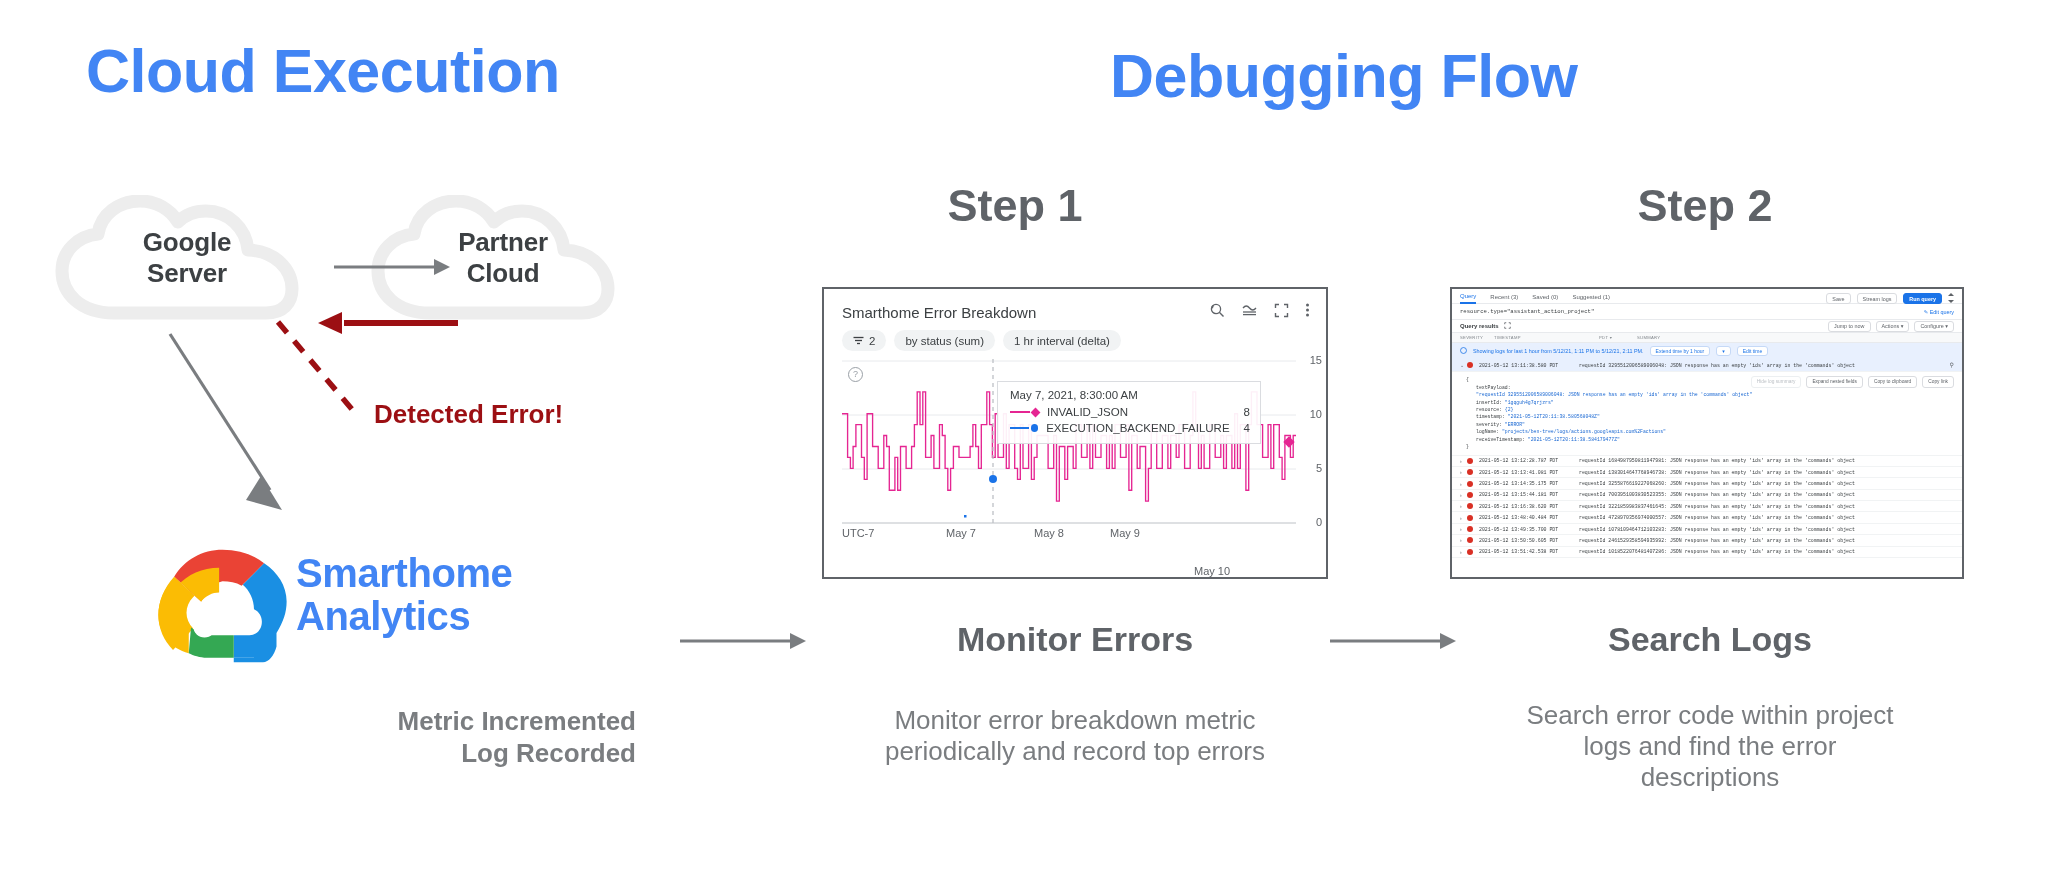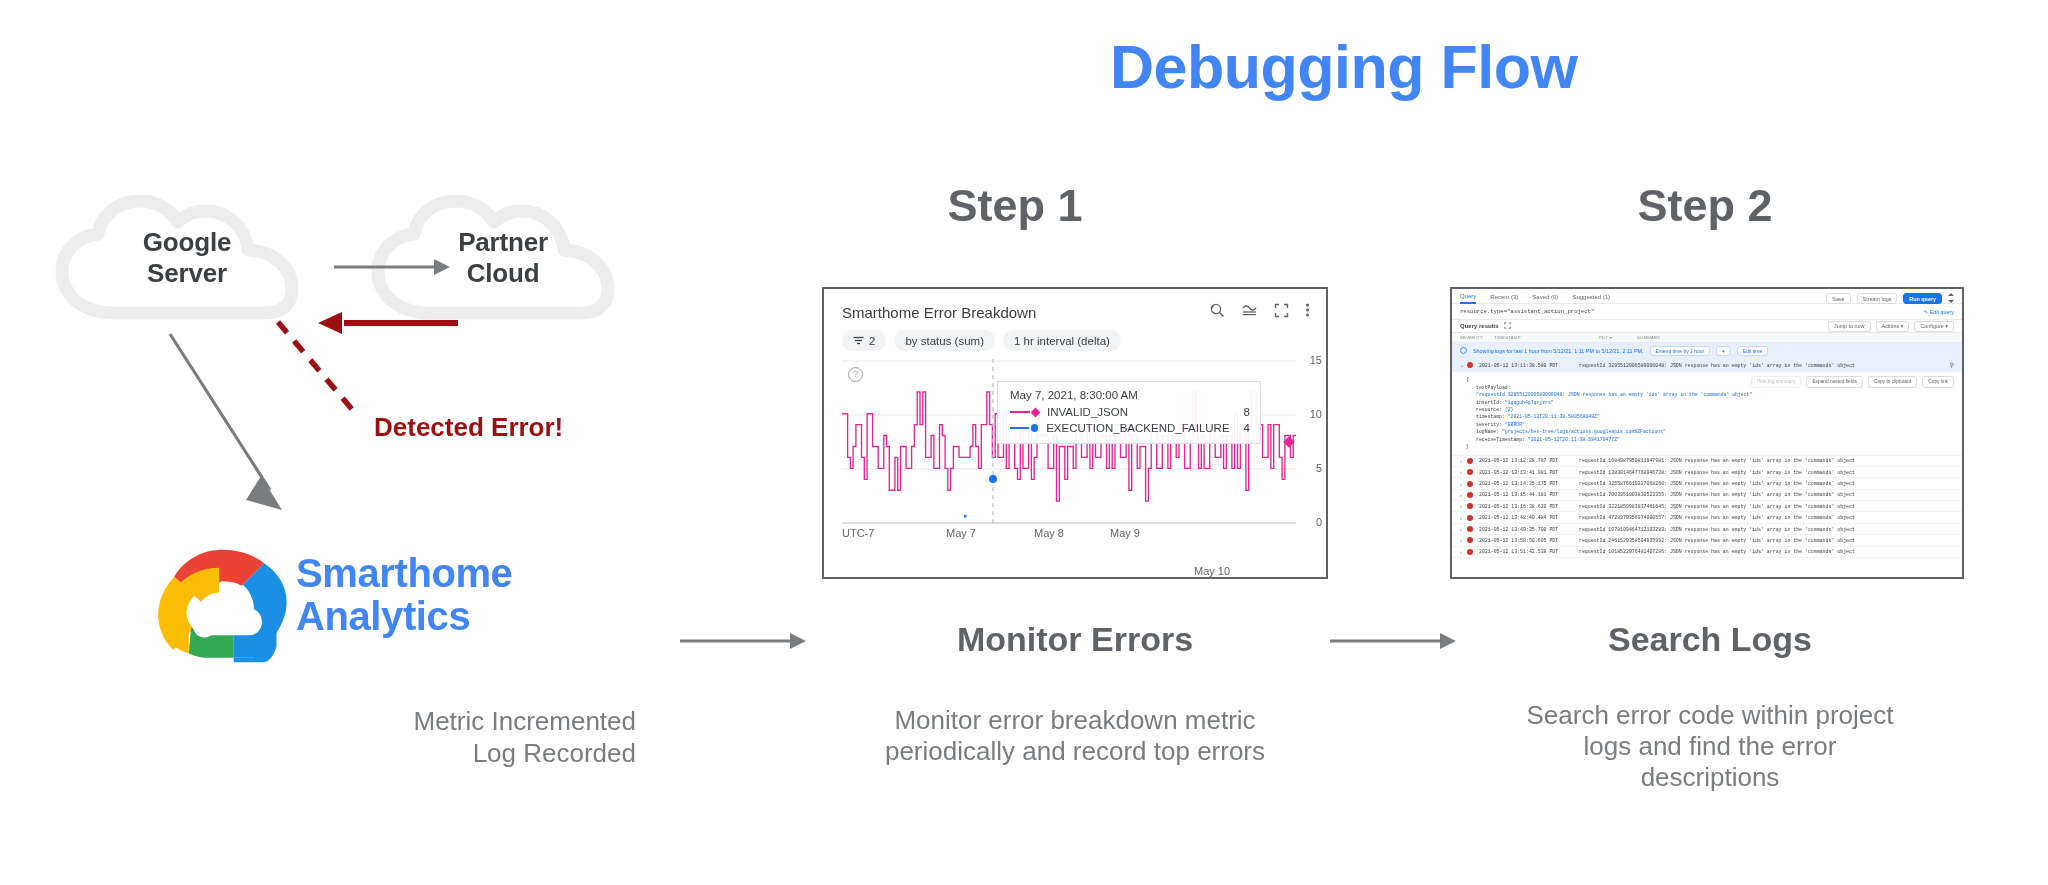--- a/index.html
+++ b/index.html
@@ -20,21 +20,21 @@
     font-size:45px;font-weight:bold;color:#5f6368;white-space:nowrap;
     text-align:center;
   }
   .caption-head{
     font-size:34px;font-weight:bold;color:#5f6368;white-space:nowrap;text-align:center;
   }
   .caption-body{
     font-size:26px;color:#7a7d80;line-height:1.2;text-align:center;font-weight:400;
   }
   .caption-body-right{
-    font-size:26px;color:#7a7d80;line-height:1.22;text-align:right;font-weight:400;
+    font-size:26px;color:#7a7d80;line-height:1.22;text-align:right;font-weight:700;
   }
 
   
   .cloud-label{
     position:absolute;left:0;top:0;width:100%;height:100%;
     display:flex;flex-direction:column;align-items:center;justify-content:center;
     font-size:26px;font-weight:600;color:#3c4043;line-height:1.18;
     text-align:center;letter-spacing:-0.2px;
   }
 
@@ -148,21 +148,22 @@
   .dbtn.dim{color:#bdc1c6;border-color:#eceff1;}
 
   
   .arrow-svg{display:block;overflow:visible;}
 </style>
 </head>
 <body>
 
 <div class="stage">
 
-  <div class="abs sec-title" style="left:1110px;top:32px;">Debugging Flow</div>
+  <div class="abs sec-title" style="left:86px;top:36px;">Cloud Execution</div>
+  <div class="abs sec-title" style="left:1110px;top:41px;">Debugging Flow</div>
 
   <div class="abs step-title" style="left:915px;top:180px;width:200px;">Step 1</div>
   <div class="abs step-title" style="left:1605px;top:180px;width:200px;">Step 2</div>
 
   <div class="abs" style="left:52px;top:195px;width:270px;height:125px;">
     <svg width="270" height="125" viewBox="0 0 270 125">
       <path d="M62 118 C28 118 10 98 10 76 C10 56 26 41 46 39 C49 19 67 6 88 6 C104 6 118 14 126 27
                C133 20 143 16 154 16 C176 16 194 33 196 55 C223 56 240 74 240 94 C240 108 231 118 214 118 Z" fill="none" stroke="#ededed" stroke-width="13" stroke-linejoin="round"></path>
     </svg>
     <div class="cloud-label">
@@ -195,21 +196,21 @@
       <path d="M24 2 L0 13 L24 24 Z" fill="#9c0f13"></path>
     </svg>
   </div>
 
   <div class="abs" style="left:268px;top:318px;">
     <svg class="arrow-svg" width="110" height="100" viewBox="0 0 110 100">
       <line x1="10" y1="4" x2="88" y2="96" stroke="#9c0f13" stroke-width="5.5" stroke-dasharray="14 11" stroke-linecap="butt"></line>
     </svg>
   </div>
 
-  <div class="abs err-label" style="left:374px;top:412px;">Detected Error!</div>
+  <div class="abs err-label" style="left:374px;top:399px;">Detected Error!</div>
 
   <div class="abs" style="left:166px;top:330px;">
     <svg class="arrow-svg" width="140" height="190" viewBox="0 0 140 190">
       <line x1="4" y1="4" x2="104" y2="160" stroke="#7a7d80" stroke-width="3.2"></line>
       <path d="M95 146 L116 180 L80 170 Z" fill="#7a7d80"></path>
     </svg>
   </div>
 
   <div class="abs" style="left:155px;top:545px;width:135px;height:122px;">
     <svg width="135" height="122" viewBox="0 0 120 108">

